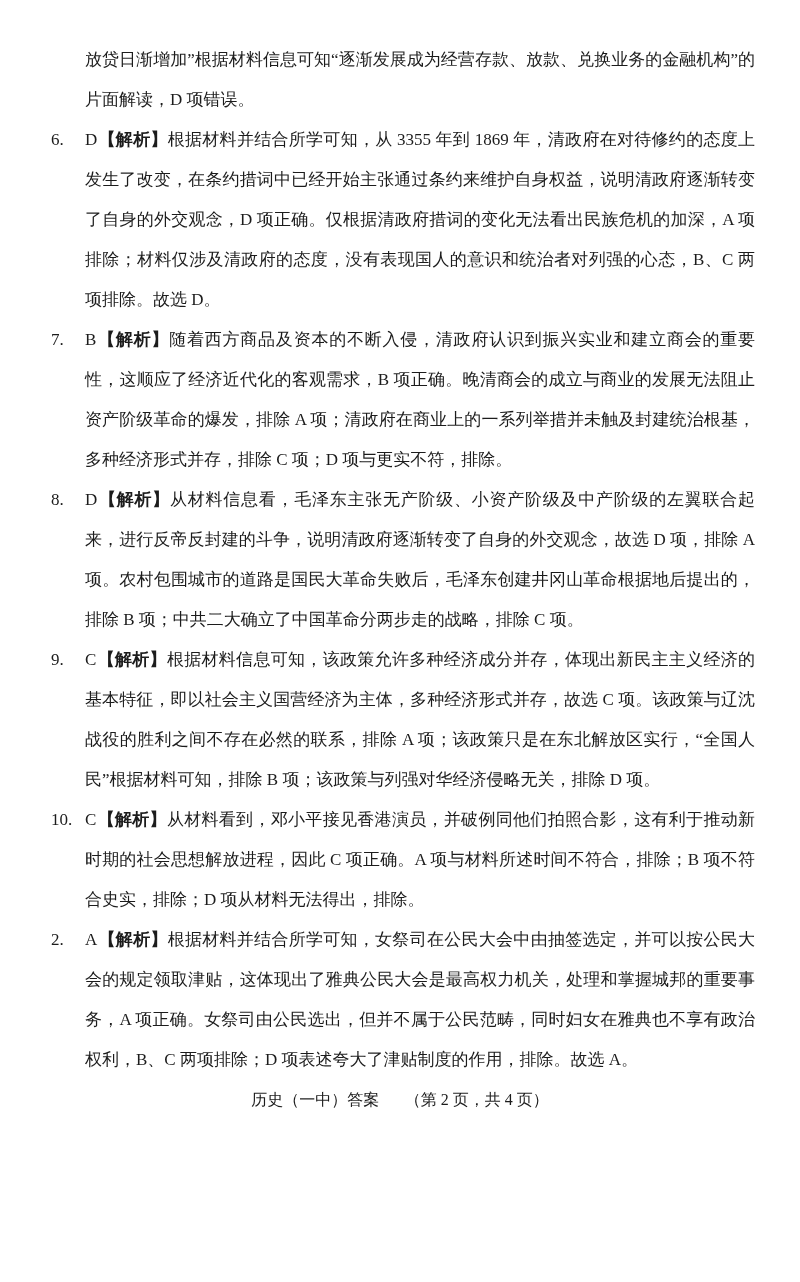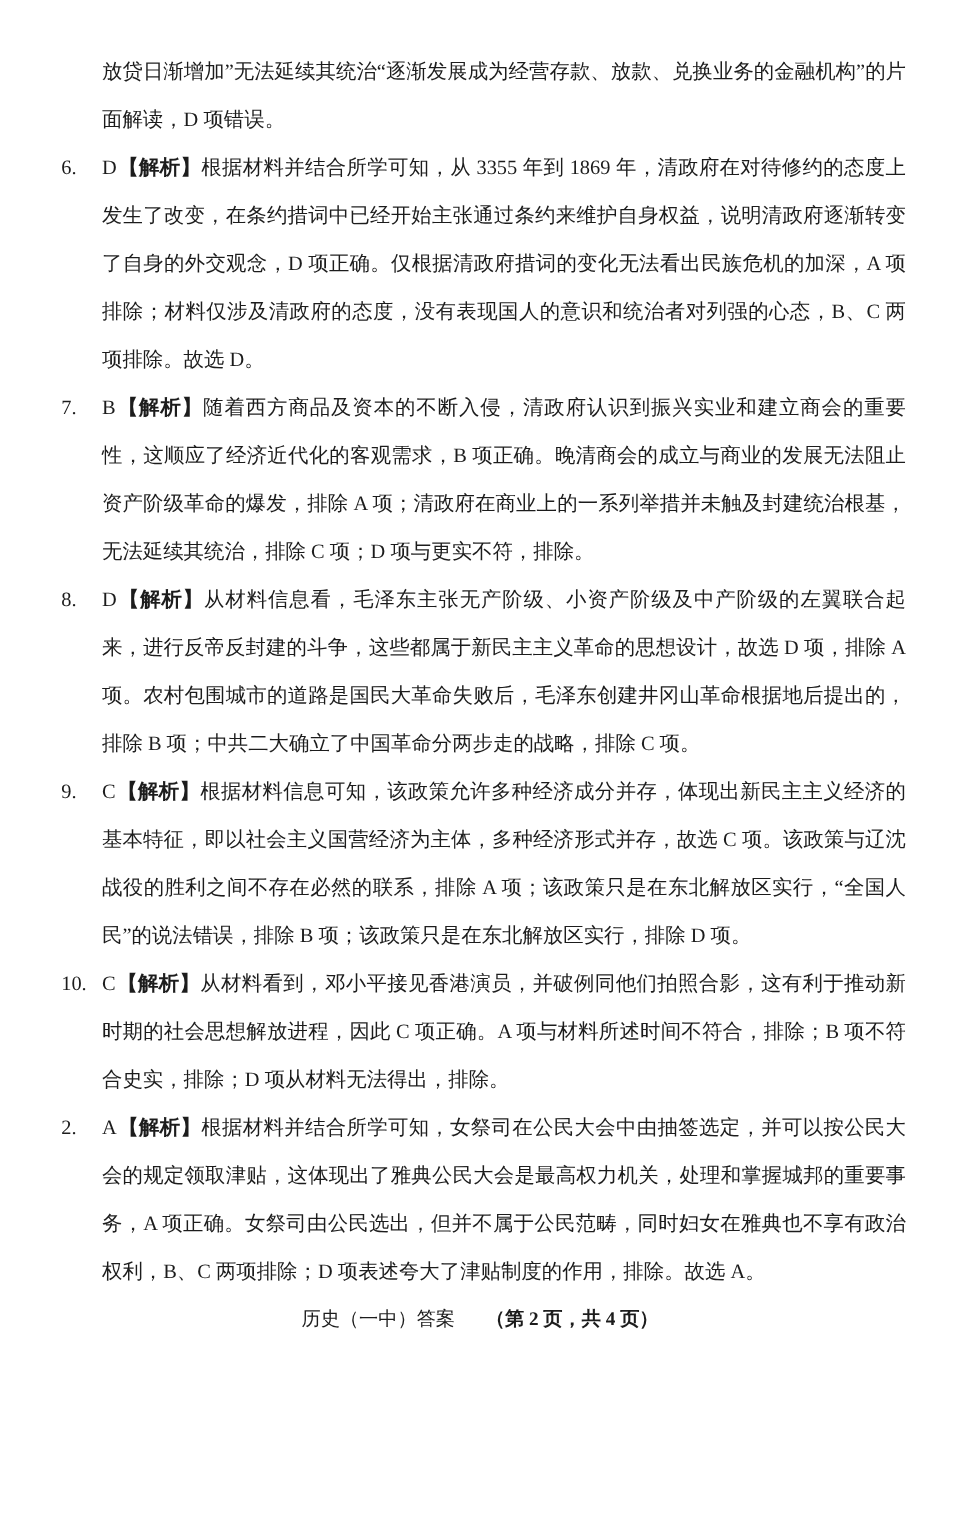--- a/index.html
+++ b/index.html
@@ -31,45 +31,45 @@
   .tag {
     font-family: Liberation Serif, serif;
     font-weight: 700;
   }
   .footer {
     text-align: center;
     margin-left: -40px;
     font-size: 16px;
     white-space: nowrap;
   }
-  .footer .gap { margin-left: 1.6em; font-weight: bold; }
+  .footer .gap { margin-left: 1.6em; }
 </style>
 </head>
 <body>
 
 <div class="page">
 
   <div class="para">
-    <span>放贷日渐增加”无法延续其统治“逐渐发展成为经营存款、放款、兑换业务的金融机构”的片面解读，D 项错误。</span>
+    <span>放贷日渐增加”根据材料信息可知“逐渐发展成为经营存款、放款、兑换业务的金融机构”的片面解读，D 项错误。</span>
   </div>
 
   <div class="para">
     <span class="num">6.</span><span class="ans">D</span><span class="tag">【解析】</span><span>根据材料并结合所学可知，从 3355 年到 1869 年，清政府在对待修约的态度上发生了改变，在条约措词中已经开始主张通过条约来维护自身权益，说明清政府逐渐转变了自身的外交观念，D 项正确。仅根据清政府措词的变化无法看出民族危机的加深，A 项排除；材料仅涉及清政府的态度，没有表现国人的意识和统治者对列强的心态，B、C 两项排除。故选 D。</span>
   </div>
 
   <div class="para">
-    <span class="num">7.</span><span class="ans">B</span><span class="tag">【解析】</span><span>随着西方商品及资本的不断入侵，清政府认识到振兴实业和建立商会的重要性，这顺应了经济近代化的客观需求，B 项正确。晚清商会的成立与商业的发展无法阻止资产阶级革命的爆发，排除 A 项；清政府在商业上的一系列举措并未触及封建统治根基，无法延续其统治，排除 C 项；D 项与更实不符，排除。</span>
+    <span class="num">7.</span><span class="ans">B</span><span class="tag">【解析】</span><span>随着西方商品及资本的不断入侵，清政府认识到振兴实业和建立商会的重要性，这顺应了经济近代化的客观需求，B 项正确。晚清商会的成立与商业的发展无法阻止资产阶级革命的爆发，排除 A 项；清政府在商业上的一系列举措并未触及封建统治根基，多种经济形式并存，排除 C 项；D 项与更实不符，排除。</span>
   </div>
 
   <div class="para">
-    <span class="num">8.</span><span class="ans">D</span><span class="tag">【解析】</span><span>从材料信息看，毛泽东主张无产阶级、小资产阶级及中产阶级的左翼联合起来，进行反帝反封建的斗争，这些都属于新民主主义革命的思想设计，故选 D 项，排除 A 项。农村包围城市的道路是国民大革命失败后，毛泽东创建井冈山革命根据地后提出的，排除 B 项；中共二大确立了中国革命分两步走的战略，排除 C 项。</span>
+    <span class="num">8.</span><span class="ans">D</span><span class="tag">【解析】</span><span>从材料信息看，毛泽东主张无产阶级、小资产阶级及中产阶级的左翼联合起来，进行反帝反封建的斗争，说明清政府逐渐转变了自身的外交观念，故选 D 项，排除 A 项。农村包围城市的道路是国民大革命失败后，毛泽东创建井冈山革命根据地后提出的，排除 B 项；中共二大确立了中国革命分两步走的战略，排除 C 项。</span>
   </div>
 
   <div class="para">
-    <span class="num">9.</span><span class="ans">C</span><span class="tag">【解析】</span><span>根据材料信息可知，该政策允许多种经济成分并存，体现出新民主主义经济的基本特征，即以社会主义国营经济为主体，多种经济形式并存，故选 C 项。该政策与辽沈战役的胜利之间不存在必然的联系，排除 A 项；该政策只是在东北解放区实行，“全国人民”的说法错误，排除 B 项；该政策只是在东北解放区实行，排除 D 项。</span>
+    <span class="num">9.</span><span class="ans">C</span><span class="tag">【解析】</span><span>根据材料信息可知，该政策允许多种经济成分并存，体现出新民主主义经济的基本特征，即以社会主义国营经济为主体，多种经济形式并存，故选 C 项。该政策与辽沈战役的胜利之间不存在必然的联系，排除 A 项；该政策只是在东北解放区实行，“全国人民”根据材料可知，排除 B 项；该政策与列强对华经济侵略无关，排除 D 项。</span>
   </div>
 
   <div class="para">
     <span class="num wide">10.</span><span class="ans">C</span><span class="tag">【解析】</span><span>从材料看到，邓小平接见香港演员，并破例同他们拍照合影，这有利于推动新时期的社会思想解放进程，因此 C 项正确。A 项与材料所述时间不符合，排除；B 项不符合史实，排除；D 项从材料无法得出，排除。</span>
   </div>
 
   <div class="para">
     <span class="num wide">2.</span><span class="ans">A</span><span class="tag">【解析】</span><span>根据材料并结合所学可知，女祭司在公民大会中由抽签选定，并可以按公民大会的规定领取津贴，这体现出了雅典公民大会是最高权力机关，处理和掌握城邦的重要事务，A 项正确。女祭司由公民选出，但并不属于公民范畴，同时妇女在雅典也不享有政治权利，B、C 两项排除；D 项表述夸大了津贴制度的作用，排除。故选 A。</span>
   </div>
 

